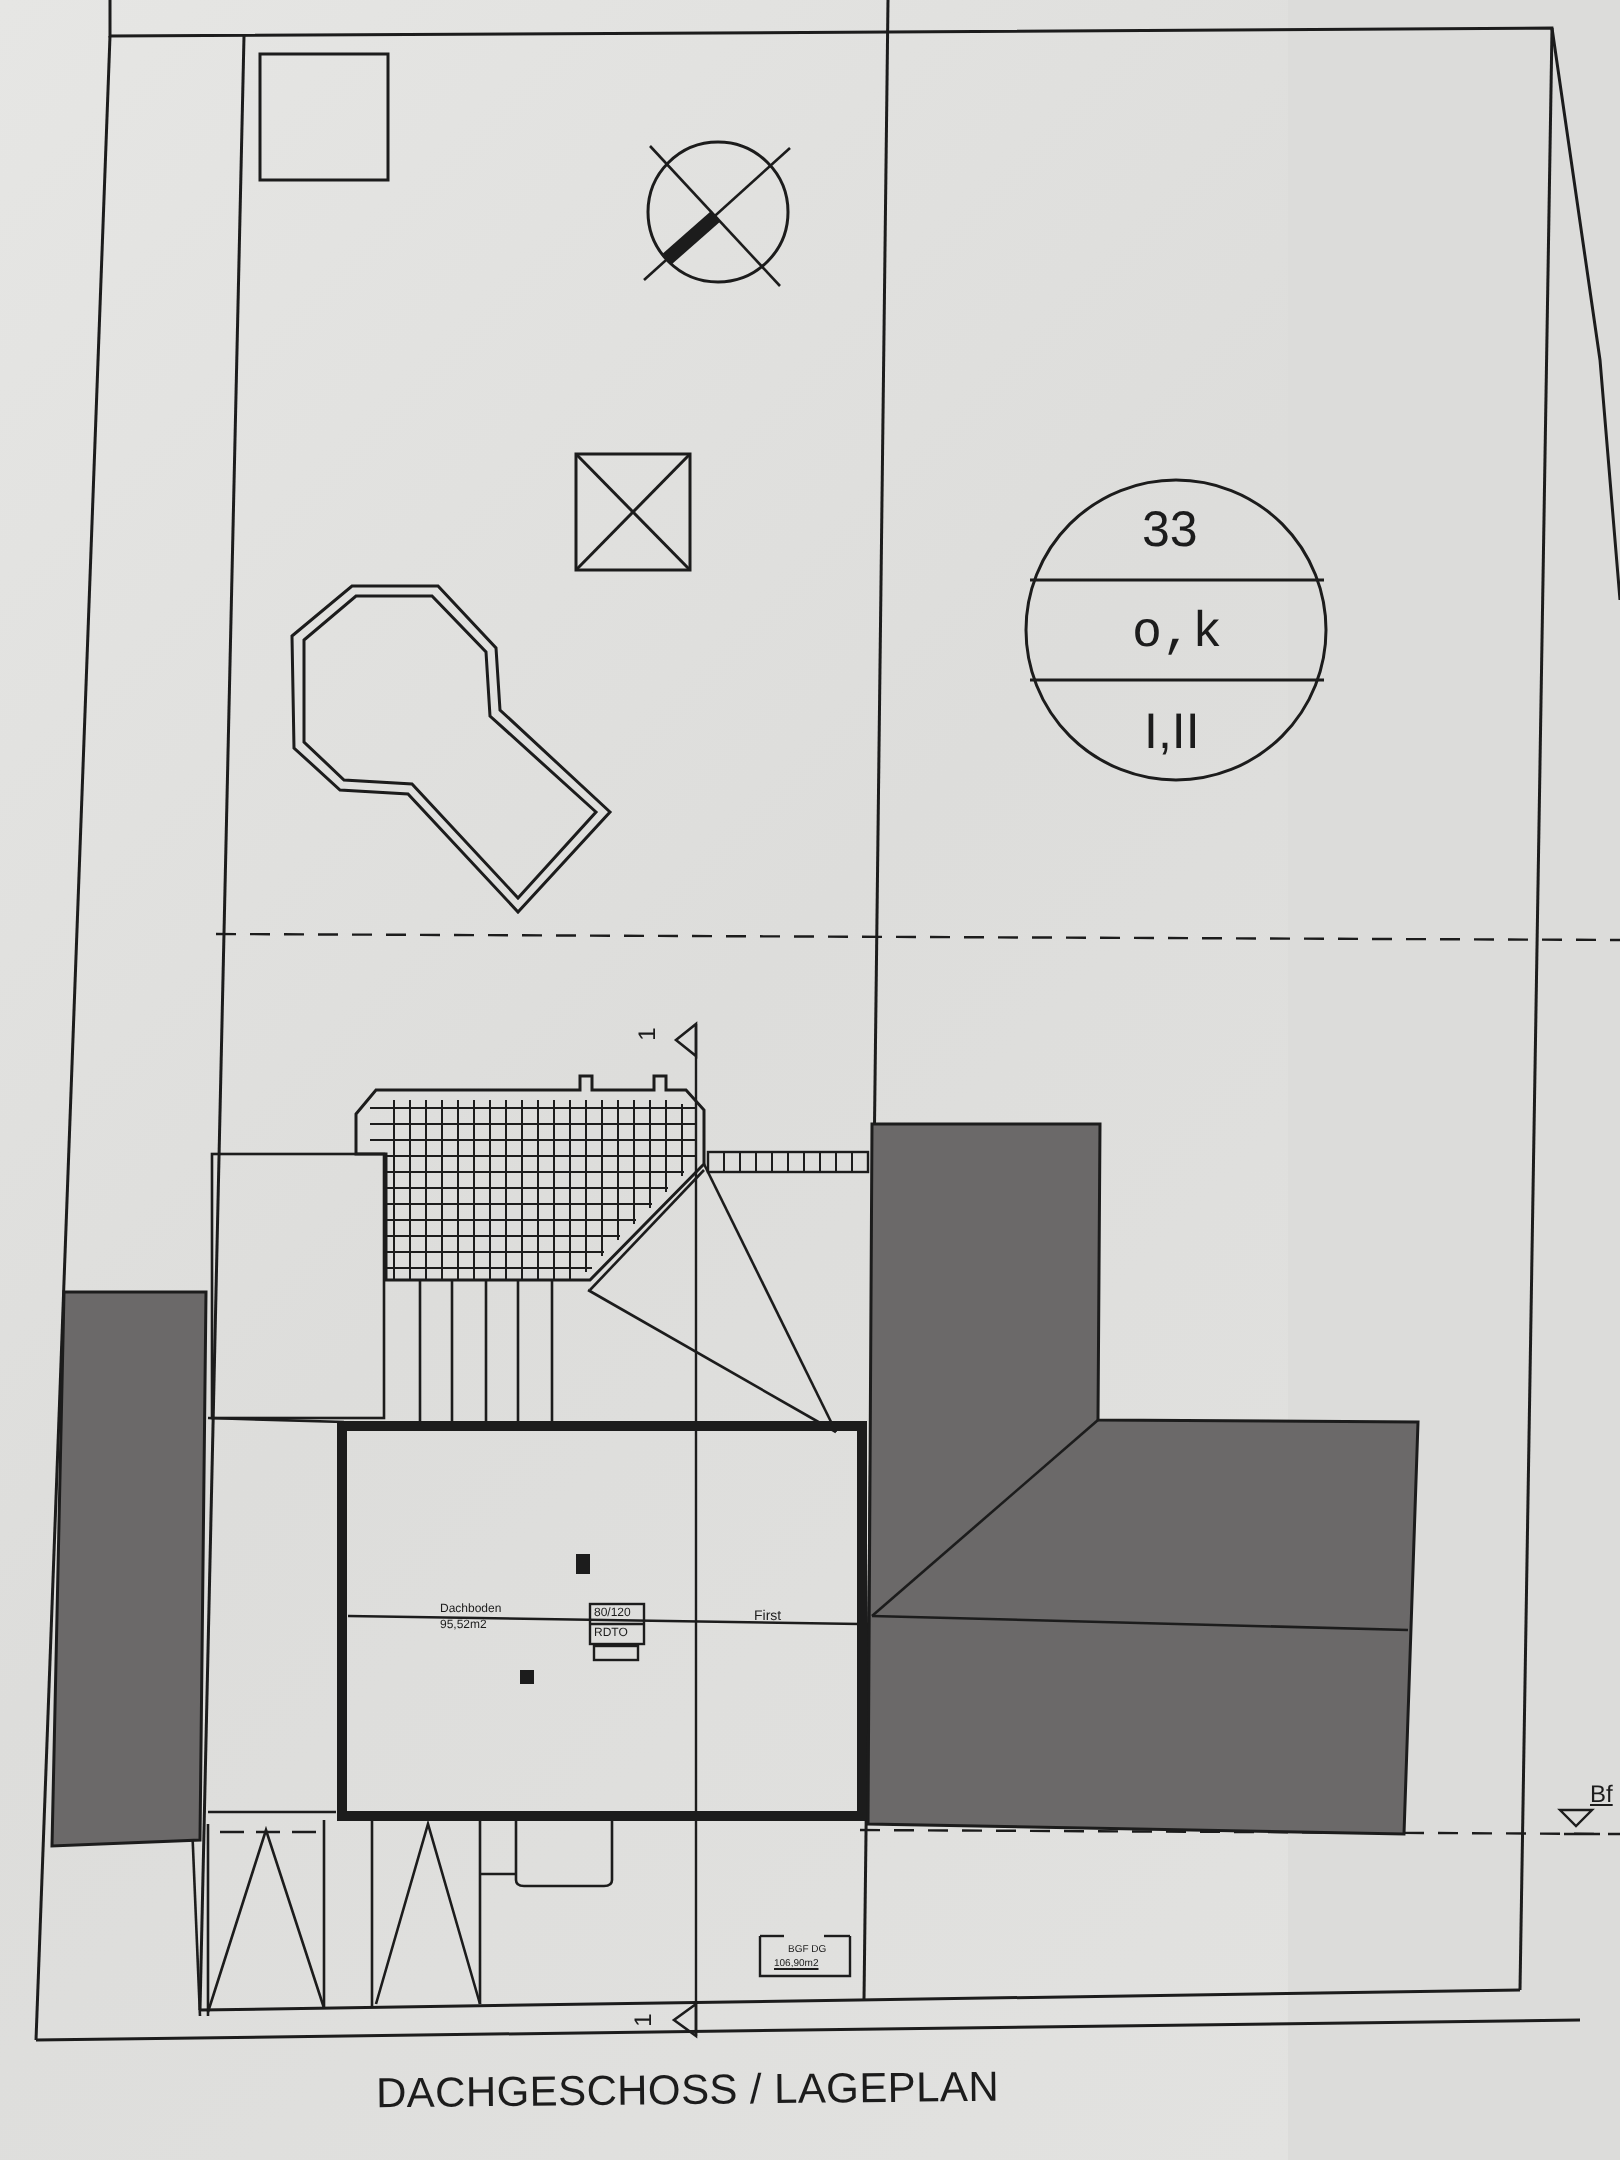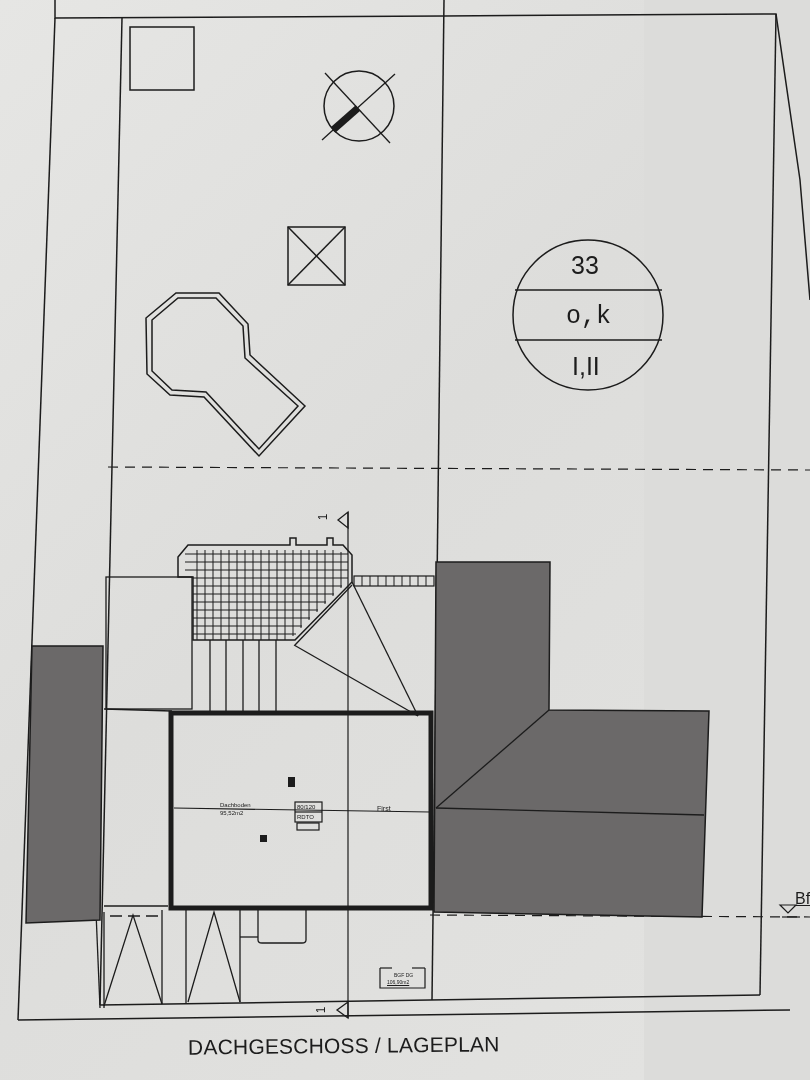--- a/index.html
+++ b/index.html
@@ -180,16 +180,16 @@
 <div class="txt tiny" style="left:220px;top:810px;">95,52m2</div>
 <div class="txt small" style="left:377px;top:805px;">First</div>
 <div class="txt tiny" style="left:297px;top:804px;">80/120</div>
 <div class="txt tiny" style="left:297px;top:814px;">RDTO</div>
 
 <div class="txt tiny" style="left:394px;top:972px;font-size:5px;">BGF DG</div>
 <div class="txt tiny" style="left:387px;top:979px;font-size:5px;text-decoration:underline;">106,90m2</div>
 
 <div class="txt" style="left:320px;top:510px;font-size:12px;transform:rotate(-90deg);">1</div>
 <div class="txt" style="left:318px;top:1003px;font-size:12px;transform:rotate(-90deg);">1</div>
-<div class="txt" style="left:795px;top:890px;font-size:16px;text-decoration:underline;">Bf</div>
+<div class="txt" style="left:795px;top:890px;font-size:12px;text-decoration:underline;">Bf</div>
 
 <div class="txt title">DACHGESCHOSS / LAGEPLAN</div>
 </div>
 
 </body></html>

